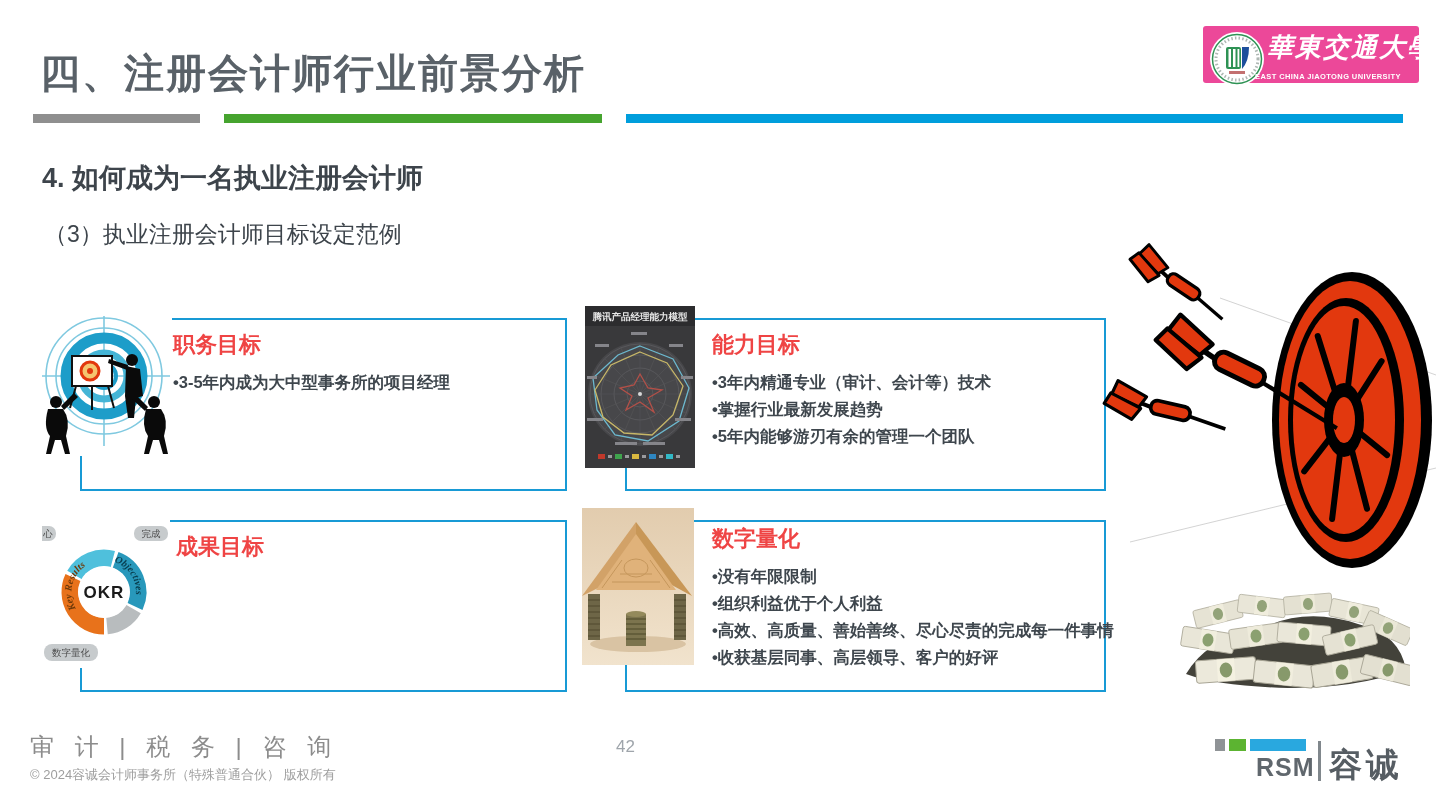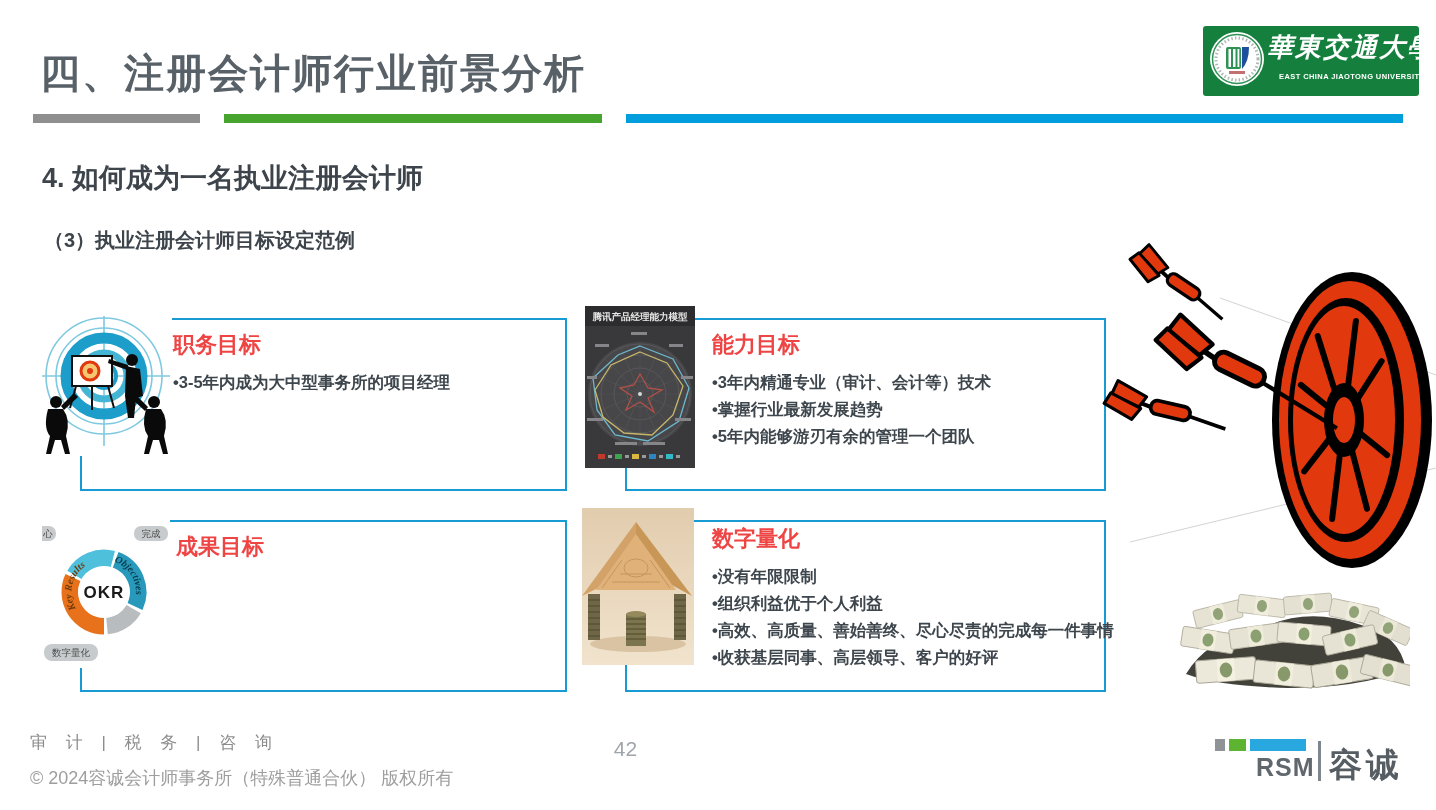--- a/index.html
+++ b/index.html
@@ -6,37 +6,37 @@
   .slide{position:relative;width:1436px;height:810px;background:#ffffff;overflow:hidden;
          font-family:"Liberation Sans",sans-serif;color:#3e464d;}
   .abs{position:absolute;}
   
   .main-title{left:40px;top:46px;font-size:40px;font-weight:bold;color:#596168;letter-spacing:2px;}
   .bar{top:114px;height:9px;}
   .bar-gray{left:33px;width:167px;background:#8f8f8f;}
   .bar-green{left:224px;width:378px;background:#46a42f;}
   .bar-blue{left:626px;width:777px;background:#009edc;}
   .subtitle{left:42px;top:160px;font-size:27px;font-weight:bold;color:#3d444b;}
-  .section-label{left:44px;top:227px;font-size:20px;font-weight:bold;color:#3d444b;}
+  .section-label{left:44px;top:219px;font-size:23px;font-weight:normal;color:#3d444b;}
   
-  .univ-logo{left:1203px;top:26px;width:216px;height:70px;background:#15803d;border-radius:3px;}
+  .univ-logo{left:1203px;top:26px;width:216px;height:57px;background:#ec4899;border-radius:3px;}
   .univ-seal{position:absolute;left:6px;top:5px;width:56px;height:56px;}
   .univ-cn{position:absolute;left:64px;top:4px;width:150px;text-align:center;font-size:26px;color:#ffffff;
            font-family:"Liberation Serif",serif;font-style:italic;font-weight:bold;letter-spacing:2px;white-space:nowrap;}
-  .univ-en{position:absolute;left:72px;top:46px;width:154px;text-align:center;font-size:7.5px;color:#ffffff;
+  .univ-en{position:absolute;left:48px;top:46px;width:154px;text-align:center;font-size:7.5px;color:#ffffff;
            font-weight:bold;letter-spacing:.4px;white-space:nowrap;}
   
   .goal-frame{border:2px solid #189ad5;background:transparent;}
   .goal-img{background:#fff;}
   .goal-title{font-size:22px;font-weight:bold;color:#ef4444;margin-bottom:9px;}
   .goal-bullet{font-size:16.5px;font-weight:bold;color:#3e464d;line-height:27px;white-space:nowrap;}
   
-  .footer-services{left:30px;top:731px;font-size:17px;color:#8c8c8c;font-weight:500;letter-spacing:7px;white-space:nowrap;}
-  .footer-copy{left:30px;top:766px;font-size:18px;color:#9e9e9e;}
-  .page-num{left:0;top:737px;width:1251px;text-align:center;font-size:21px;color:#9fa5ab;}
+  .footer-services{left:30px;top:731px;font-size:24px;color:#8c8c8c;font-weight:500;letter-spacing:7px;white-space:nowrap;}
+  .footer-copy{left:30px;top:766px;font-size:13px;color:#9e9e9e;}
+  .page-num{left:0;top:737px;width:1251px;text-align:center;font-size:17px;color:#9fa5ab;}
   .rsm-logo{left:1210px;top:737px;width:215px;height:52px;}
   .rsm-bar{position:absolute;top:2px;height:12px;}
   .rsm-bar-gray{left:5px;width:10px;background:#8f9396;}
   .rsm-bar-green{left:19px;width:17px;background:#5cb431;}
   .rsm-bar-blue{left:40px;width:56px;background:#29a8df;}
   .rsm-text{position:absolute;left:38px;top:16px;font-size:25px;font-weight:bold;color:#60676d;letter-spacing:1px;margin-left:8px;}
   .rsm-divider{position:absolute;left:108px;top:4px;width:3px;height:40px;background:#80878c;}
   .rsm-cn{position:absolute;left:119px;top:6px;font-size:33px;font-weight:bold;color:#565d63;letter-spacing:4px;}
 </style>
 </head>

